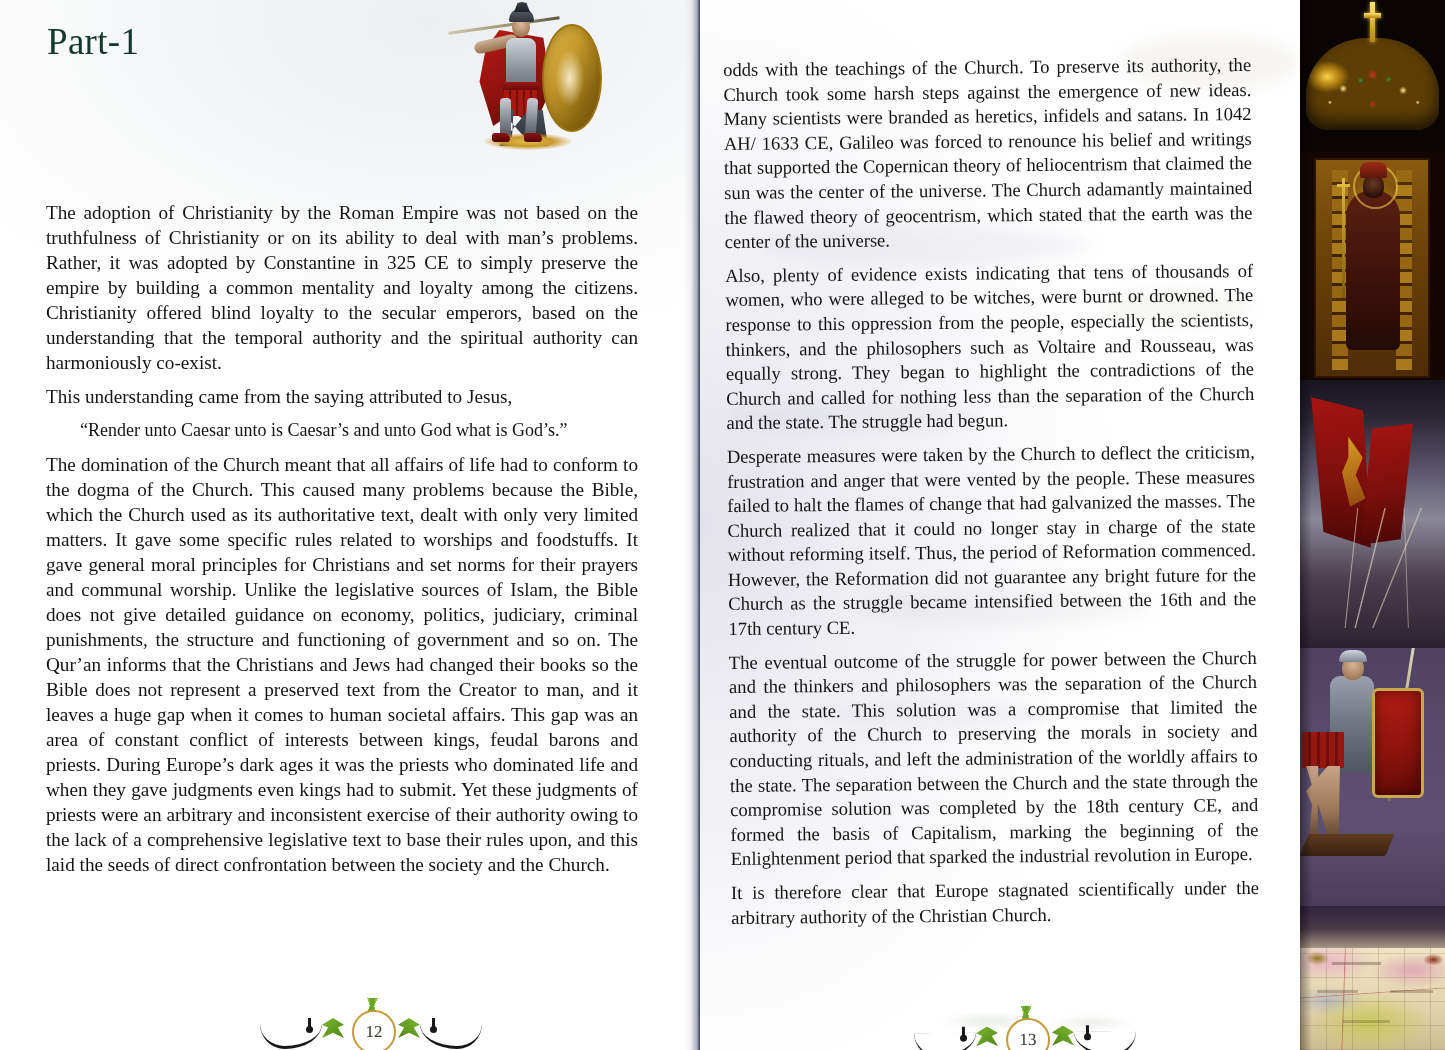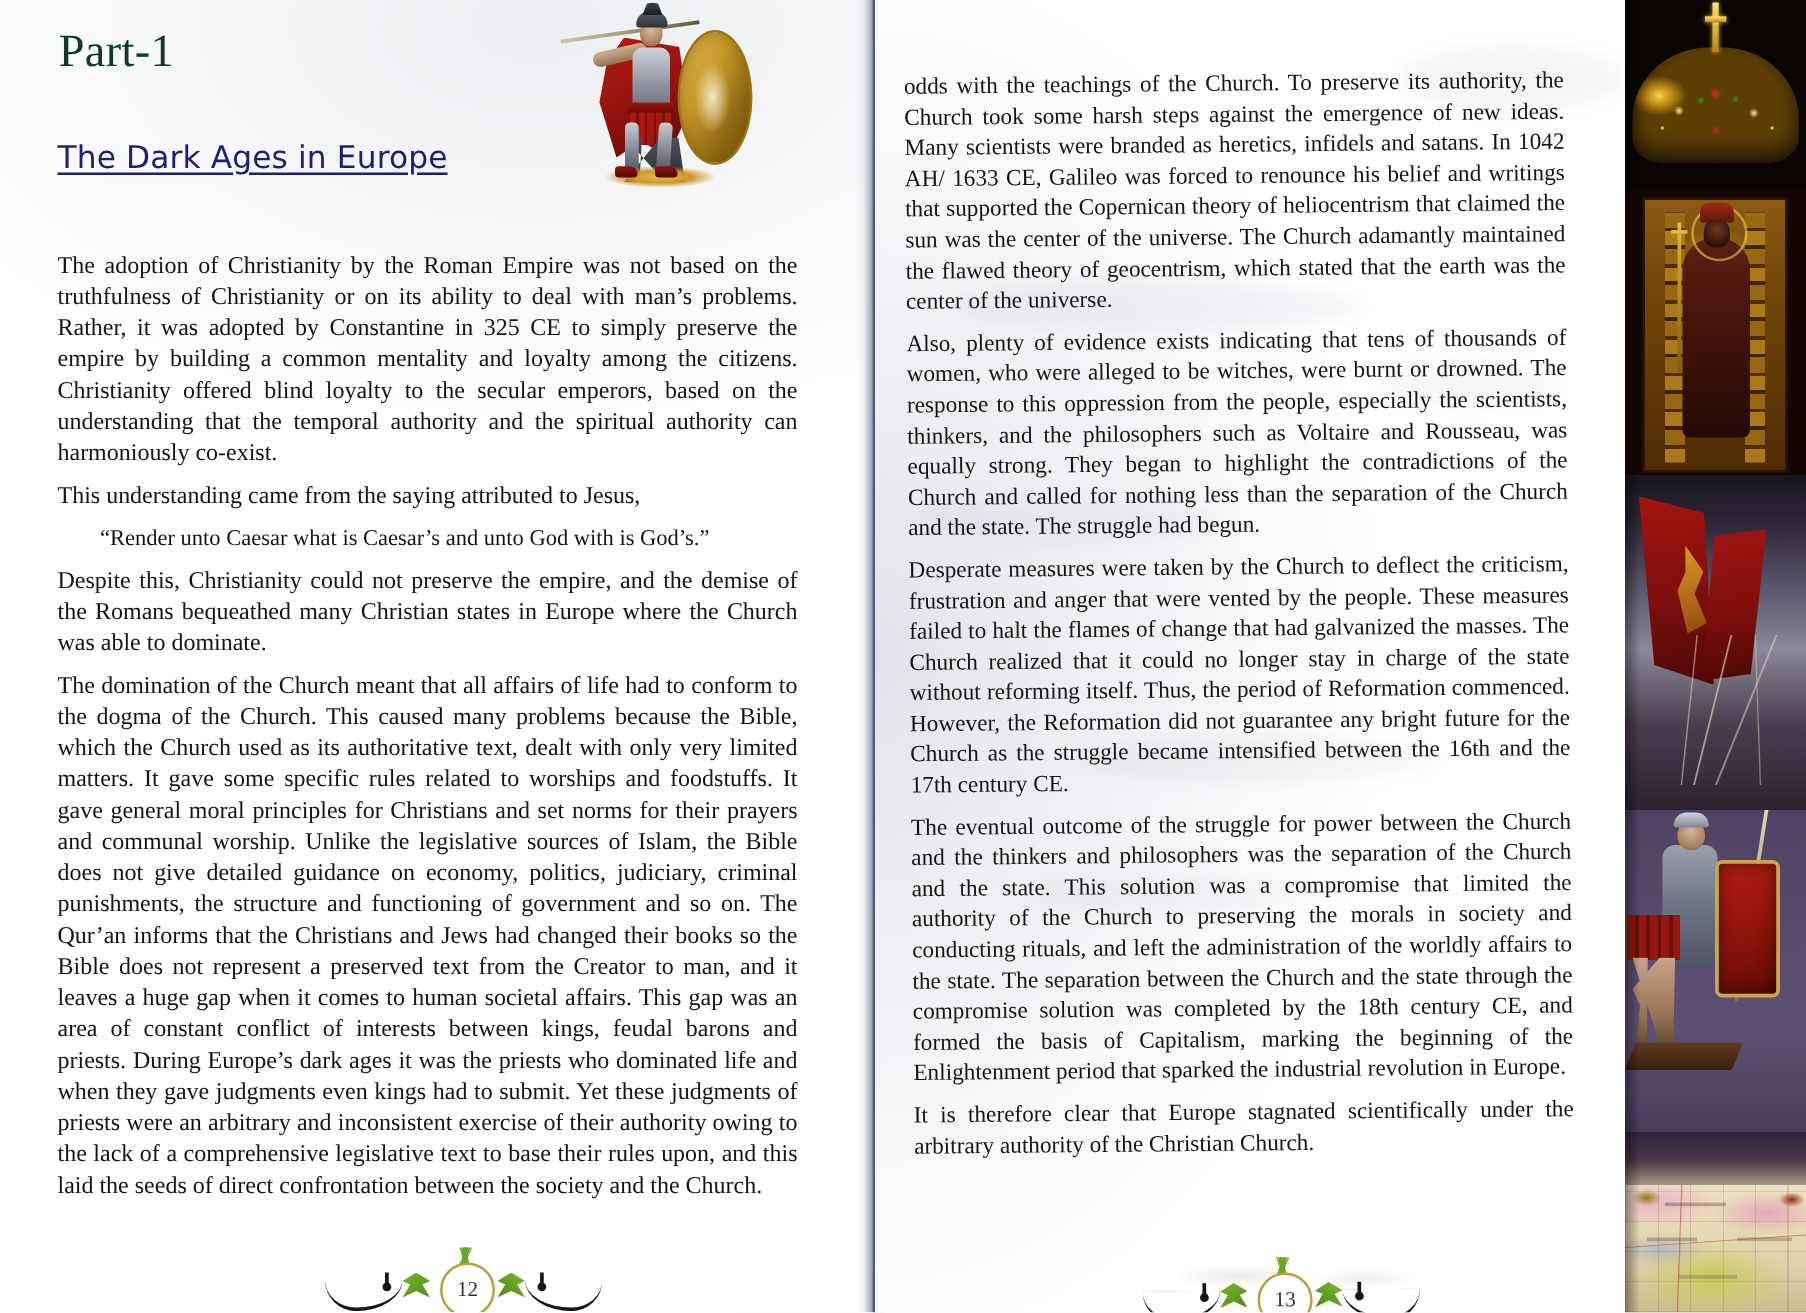--- a/index.html
+++ b/index.html
@@ -486,21 +486,20 @@
 </style>
 </head>
 <body>
 
 <div class="spread">
 
   <div class="page-left">
 
     <div class="part-title">Part-1</div>
 
-    <div class="section-title">The Dark Ages in Europe</div>
 
     <div class="warrior">
       <div class="w-spear"></div>
       <div class="w-cape"></div>
       <div class="w-shield"></div>
       <div class="w-arm"></div>
       <div class="w-torso"></div>
       <div class="w-belt"></div>
       <div class="w-skirt"></div>
       <div class="w-head"></div>
@@ -510,22 +509,21 @@
       <div class="w-shin-l"></div>
       <div class="w-shin-r"></div>
       <div class="w-ground"></div>
       <div class="w-boot-l"></div>
       <div class="w-boot-r"></div>
     </div>
 
     <div class="col col-left">
       <p>The adoption of Christianity by the Roman Empire was not based on the truthfulness of Christianity or on its ability to deal with man’s problems. Rather, it was adopted by Constantine in 325 CE to simply preserve the empire by building a common mentality and loyalty among the citizens. Christianity offered blind loyalty to the secular emperors, based on the understanding that the temporal authority and the spiritual authority can harmoniously co-exist.</p>
       <p>This understanding came from the saying attributed to Jesus,</p>
-      <p class="quote">“Render unto Caesar what is Caesar’s and unto God with is God’s.”</p>
-      <p>Despite this, Christianity could not preserve the empire, and the demise of the Romans bequeathed many Christian states in Europe where the Church was able to dominate.</p>
+      <p class="quote">“Render unto Caesar unto is Caesar’s and unto God what is God’s.”</p>
       <p>The domination of the Church meant that all affairs of life had to conform to the dogma of the Church. This caused many problems because the Bible, which the Church used as its authoritative text, dealt with only very limited matters. It gave some specific rules related to worships and foodstuffs. It gave general moral principles for Christians and set norms for their prayers and communal worship. Unlike the legislative sources of Islam, the Bible does not give detailed guidance on economy, politics, judiciary, criminal punishments, the structure and functioning of government and so on. The Qur’an informs that the Christians and Jews had changed their books so the Bible does not represent a preserved text from the Creator to man, and it leaves a huge gap when it comes to human societal affairs. This gap was an area of constant conflict of interests between kings, feudal barons and priests. During Europe’s dark ages it was the priests who dominated life and when they gave judgments even kings had to submit. Yet these judgments of priests were an arbitrary and inconsistent exercise of their authority owing to the lack of a comprehensive legislative text to base their rules upon, and this laid the seeds of direct confrontation between the society and the Church.</p>
     </div>
 
     <div class="footer-orn fo-left">
       <div class="fo-swirl l"></div>
       <div class="fo-swirl r"></div>
       <div class="fo-dot l"></div>
       <div class="fo-dot r"></div>
       <div class="fo-tick l"></div>
       <div class="fo-tick r"></div>

